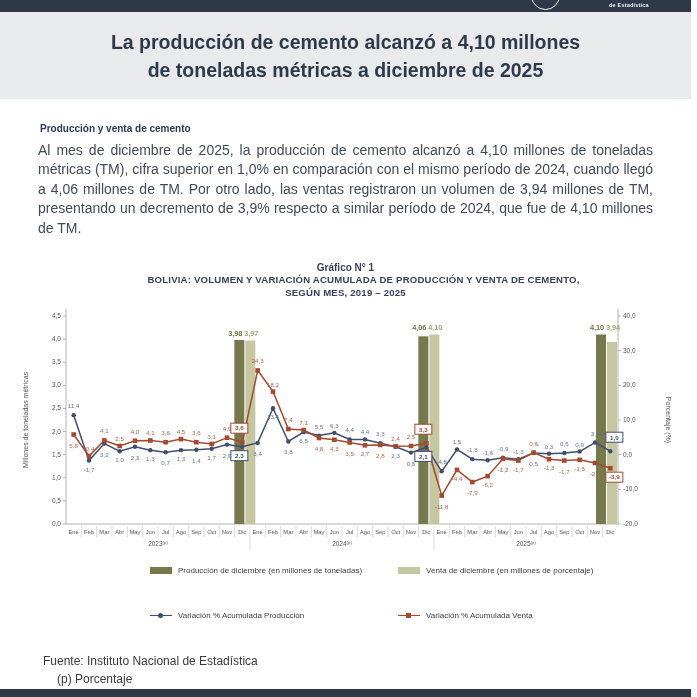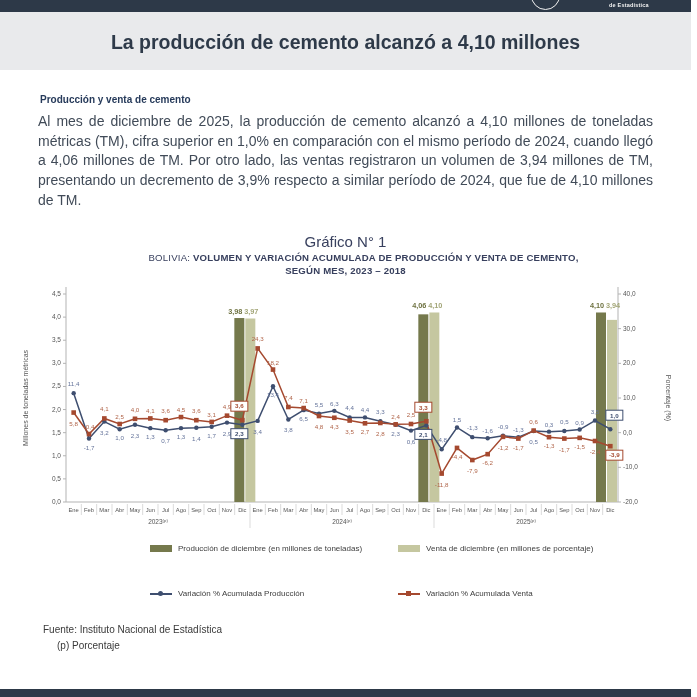--- a/index.html
+++ b/index.html
@@ -12,59 +12,60 @@
   .logo-text{position:absolute;left:609px;top:2px;font-size:5.5px;font-weight:bold;
              color:#f2f2f2;letter-spacing:.2px;}
   
   .banner{background:#e9eaec;padding:16px 20px 14px;text-align:center;}
   .banner .line{display:block;font-size:19.5px;font-weight:bold;color:#2e3a49;line-height:1.45;}
   
   .section-heading{margin:24px 40px 7px;font-size:10px;font-weight:bold;color:#263a5a;}
   .body-paragraph{margin:0 38px;font-size:14px;line-height:1.4;text-align:justify;color:#414b58;}
   
   .chart-titles{margin-top:22px;text-align:center;color:#38405e;line-height:1.35;}
-  .ct1{font-size:15px;font-weight:normal;}
+  .ct1{font-size:10px;font-weight:bold;}
   .ct2,.ct3{font-size:9.6px;font-weight:600;letter-spacing:.2px;}
-  .ct2 b{font-weight:normal;margin-left:36px;}
+  .ct2 b{font-weight:bold;margin-left:36px;}
   .ct4{font-size:9.6px;font-weight:600;}
   svg.chart{display:block;margin:6px auto 0;}
   
   .legend{margin:8px 0 0 150px;display:grid;grid-template-columns:max-content max-content;
           column-gap:48px;row-gap:6px;font-size:8px;color:#3d3d3d;align-items:center;gap:36px;}
   .legend-item{display:flex;align-items:center;gap:6px;}
   .sw-bar{display:inline-block;width:22px;height:7px;}
   .sw-line{display:inline-block;width:22px;height:1.6px;position:relative;}
   .sw-dot{position:absolute;left:8px;top:-2px;width:5px;height:5px;border-radius:50%;}
   .sw-sq{position:absolute;left:8px;top:-2px;width:5px;height:5px;}
   
-  .chart-footer{margin:24px 0 0 43px;font-size:10px;color:#3a3a3a;line-height:1.55;}
+  .chart-footer{margin:32px 0 0 43px;font-size:12px;color:#3a3a3a;line-height:1.55;}
   .chart-footer .note{padding-left:14px;}
   .bottom-bar{position:absolute;left:0;bottom:0;width:100%;height:8px;background:#2d3948;}
 </style>
 </head>
 <body>
 
 <div class="page">
 
   <div class="top-bar">
     <span class="logo-arc"></span>
     <span class="logo-text">de Estadística</span>
   </div>
 
   <div class="banner">
     <span class="line">La producción de cemento alcanzó a 4,10 millones</span>
+    <span class="line">de toneladas métricas a diciembre de 2025</span>
   </div>
 
   <div class="section-heading">Producción y venta de cemento</div>
   <p class="body-paragraph">Al mes de diciembre de 2025, la producción de cemento alcanzó a 4,10 millones de toneladas métricas (TM), cifra superior en 1,0% en comparación con el mismo período de 2024, cuando llegó a 4,06 millones de TM. Por otro lado, las ventas registraron un volumen de 3,94 millones de TM, presentando un decremento de 3,9% respecto a similar período de 2024, que fue de 4,10 millones de TM.</p>
 
   <div class="chart-titles">
     <div class="ct1">Gráfico N° 1</div>
     <div class="ct2"><b>BOLIVIA:</b><span> VOLUMEN Y VARIACIÓN ACUMULADA DE PRODUCCIÓN Y VENTA DE CEMENTO,</span></div>
-    <div class="ct3">SEGÚN MES, 2023 – 2018</div>
+    <div class="ct3">SEGÚN MES, 2019 – 2025</div>
   </div>
 
   <svg class="chart" viewBox="0 0 660 252" width="660" height="252">
       <line x1="50" y1="3" x2="50" y2="218" stroke="#b3b3b3" stroke-width="1"></line>
       <line x1="602" y1="3" x2="602" y2="218" stroke="#b3b3b3" stroke-width="1"></line>
       <line x1="50" y1="218" x2="602" y2="218" stroke="#b3b3b3" stroke-width="1"></line>
       <line x1="47" y1="10" x2="50" y2="10" stroke="#b3b3b3"></line>
       <text x="45" y="12" text-anchor="end" font-size="6.5" fill="#555">4,5</text>
       <line x1="47" y1="33.111111111111114" x2="50" y2="33.111111111111114" stroke="#b3b3b3"></line>
       <text x="45" y="35.111111111111114" text-anchor="end" font-size="6.5" fill="#555">4,0</text>

